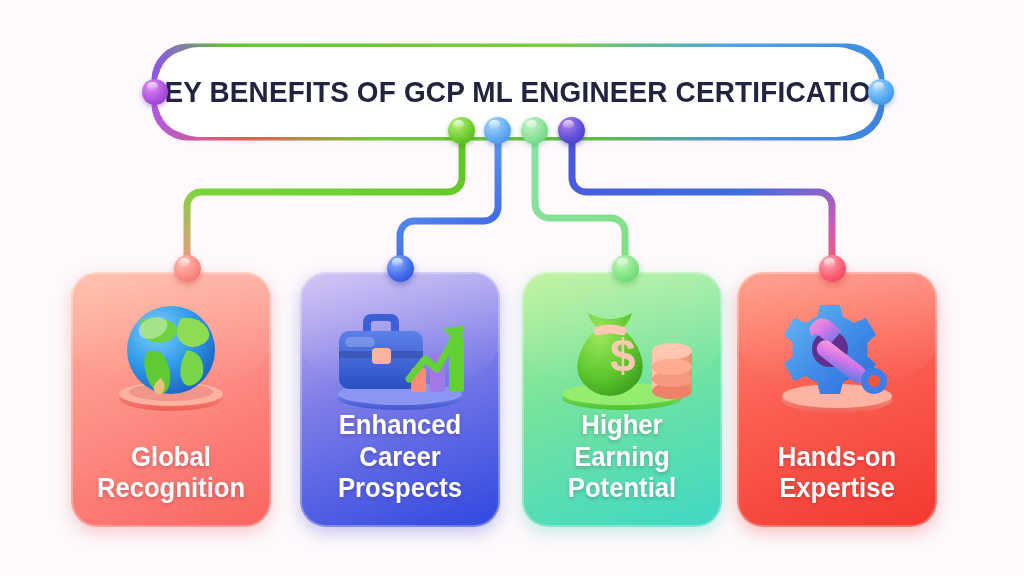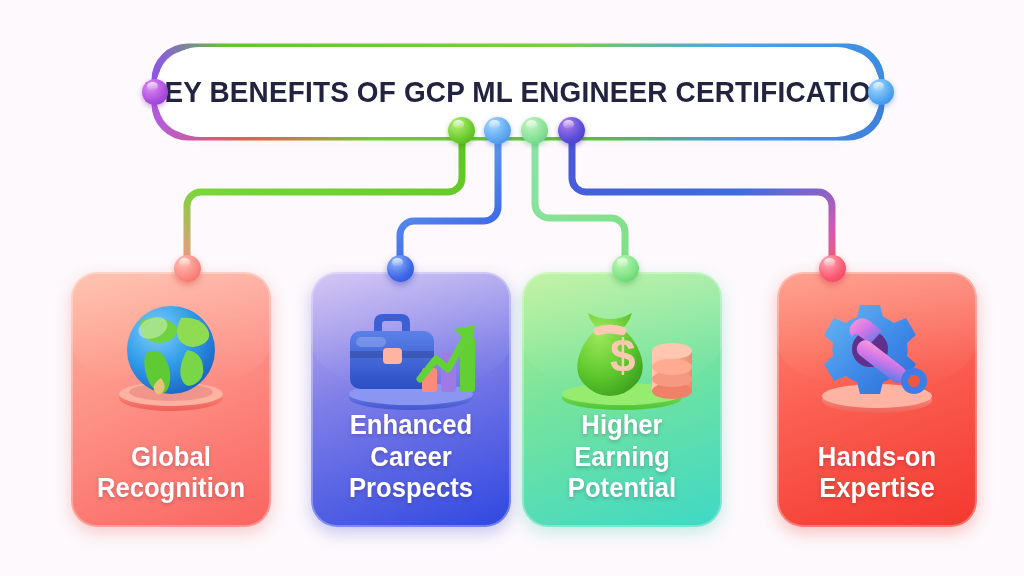--- a/index.html
+++ b/index.html
@@ -68,25 +68,25 @@
   }
   .card-icon{
     position:absolute;left:0;right:0;top:16px;height:140px;
     display:flex;align-items:center;justify-content:center;
   }
 
   
   #card-0 .inner{background:linear-gradient(155deg,#ffb49b 0%,#fd8e84 48%,#f9645f 100%);}
   #card-0{left:71px;box-shadow:0 6px 16px rgba(230,90,85,.28), inset 0 -6px 10px rgba(200,40,40,.18);}
   #card-1 .inner{background:linear-gradient(160deg,#c9b7f2 0%,#7f7ee8 42%,#2f48e0 100%);}
-  #card-1{left:311px;box-shadow:0 6px 16px rgba(60,70,210,.28), inset 0 -6px 10px rgba(20,30,150,.2);padding-left:40px;}
+  #card-1{left:300px;box-shadow:0 6px 16px rgba(60,70,210,.28), inset 0 -6px 10px rgba(20,30,150,.2);padding-left:40px;}
   #card-2 .inner{background:linear-gradient(160deg,#b4f08c 0%,#74e39e 45%,#3ed8c6 100%);}
   #card-2{left:522px;box-shadow:0 6px 16px rgba(60,200,170,.28), inset 0 -6px 10px rgba(20,150,120,.16);}
   #card-3 .inner{background:linear-gradient(160deg,#ff8a72 0%,#fb5f52 45%,#f3382f 100%);}
-  #card-3{left:777px;box-shadow:0 6px 16px rgba(235,70,60,.30), inset 0 -6px 10px rgba(190,25,25,.2);}
+  #card-3{left:737px;box-shadow:0 6px 16px rgba(235,70,60,.30), inset 0 -6px 10px rgba(190,25,25,.2);}
 
   
   .dot{position:absolute;border-radius:50%;}
   .dot .gloss{
     position:absolute;left:18%;top:12%;width:42%;height:34%;
     border-radius:50%;
     background:linear-gradient(to bottom,rgba(255,255,255,.75),rgba(255,255,255,0));
   }
 </style>
 </head>

